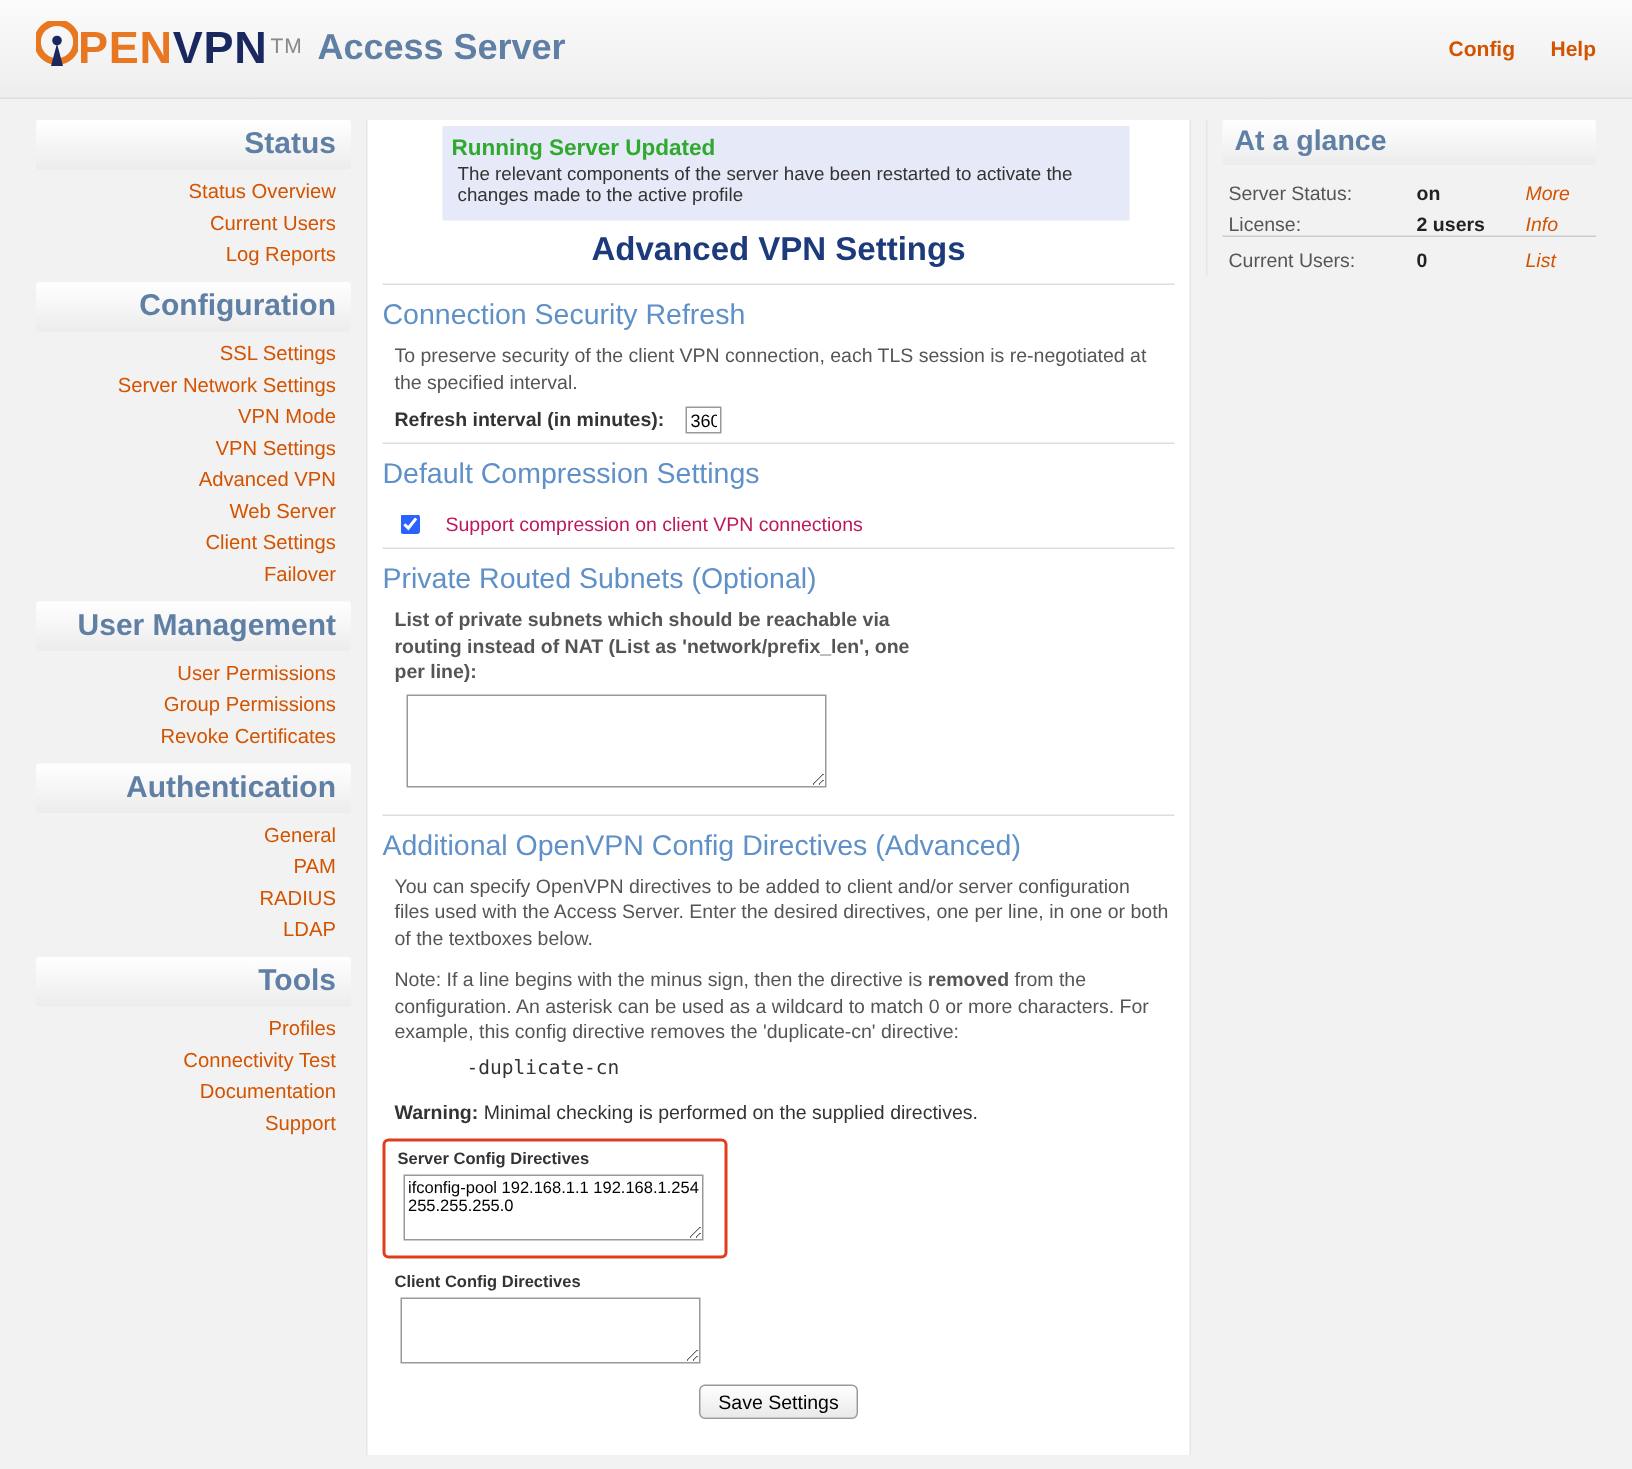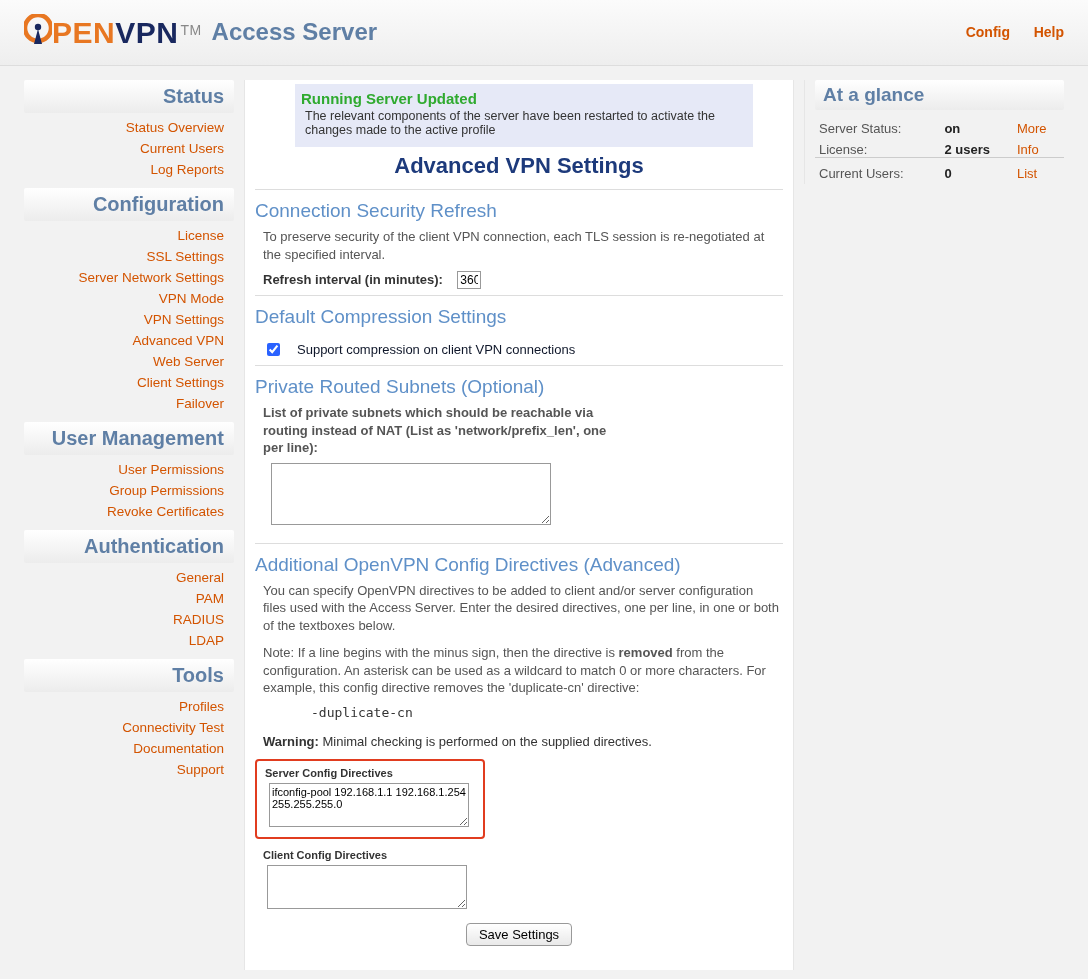--- a/index.html
+++ b/index.html
@@ -120,21 +120,21 @@
   }
   .desc { color:#555; font-size:13px; padding:0 4px 0 8px; line-height:1.35;}
   .formrow { padding:8px 0 2px 8px; }
   .label-inline { font-weight:bold; font-size:13px; }
   input[type=text].tiny {
     width:24px; font-size:12px; padding:1px 2px;
     border:1px solid #999; background:#fff;
   }
   .cbrow { padding:6px 0 2px 8px; display:flex; align-items:center; gap:14px;}
   .cbrow input { accent-color:#2a62ff; }
-  .cbrow label { color:#0f172a; font-size:13px; }
+  .cbrow label { color:#be185d; font-size:13px; }
   .bold { font-weight:bold; }
   textarea.med {
     width:280px; height:62px; font-size:12px; font-family:inherit;
     border:1px solid #999; resize:both;
     display:block; margin:6px 0 0 16px;
   }
   textarea.sm {
     width:200px; height:44px; font-family:Arial,sans-serif; font-size:11px;
     border:1px solid #999; resize:both;
     display:block; margin:4px 0 0 8px;
@@ -166,21 +166,21 @@
     color:#5f7fa5;
     font-family:"Trebuchet MS",Verdana,sans-serif;
     font-weight:bold;
     font-size:19px;
     padding:4px 8px;
     border-radius:2px;
   }
   .glance table { width:100%; margin-top:8px; font-size:13px; border-collapse:collapse;}
   .glance td { padding:3px 4px; color:#555;}
   .glance td.val { font-weight:bold; color:#222; }
-  .glance a { color:#d35400; text-decoration:none; }
+  .glance a { color:#d35400; text-decoration:none;font-style:italic; }
   .glance .sep td { border-top:1px solid #ccc; padding-top:8px;}
   .glance .sep-top td { padding-bottom:0; }
 </style>
 </head>
 <body>
 
 <div class="topbar">
   <div class="logo-wrap">
     <span class="logo-text">
       <span class="logo-keyhole">
@@ -206,21 +206,20 @@
 
   <div class="sidebar">
     <div class="nav-head">Status</div>
     <div class="nav-list">
       <a href="#">Status Overview</a>
       <a href="#">Current Users</a>
       <a href="#">Log Reports</a>
     </div>
     <div class="nav-head">Configuration</div>
     <div class="nav-list">
-      <a href="#">License</a>
       <a href="#">SSL Settings</a>
       <a href="#">Server Network Settings</a>
       <a href="#">VPN Mode</a>
       <a href="#">VPN Settings</a>
       <a href="#">Advanced VPN</a>
       <a href="#">Web Server</a>
       <a href="#">Client Settings</a>
       <a href="#">Failover</a>
     </div>
     <div class="nav-head">User Management</div>

